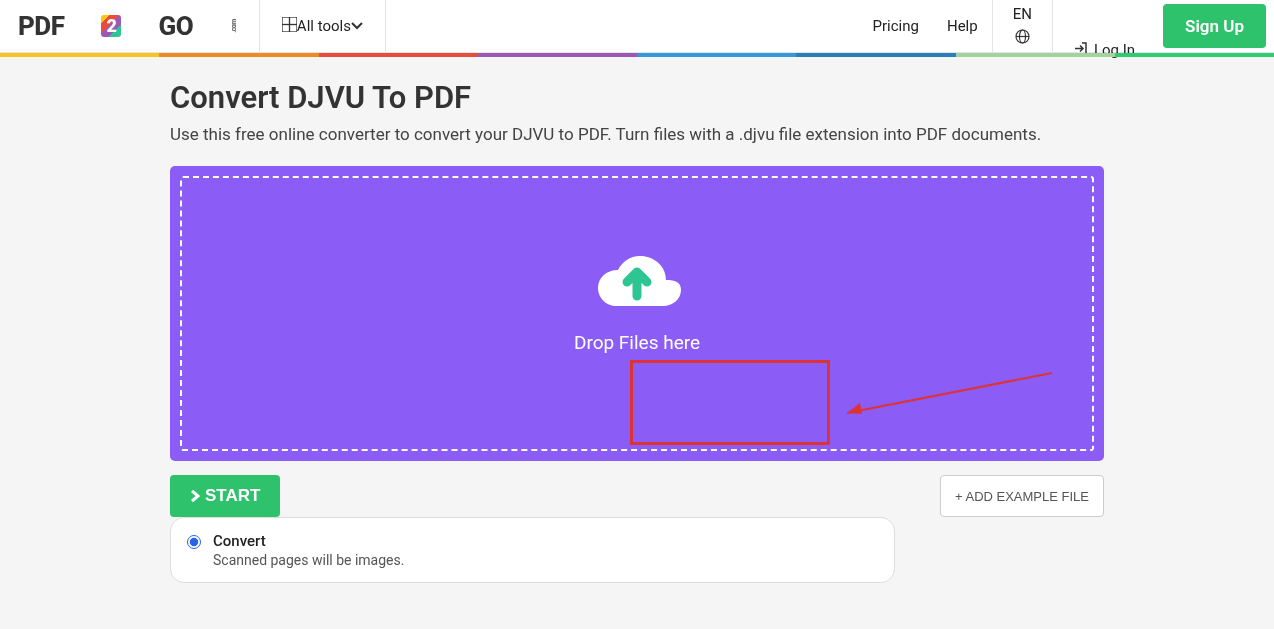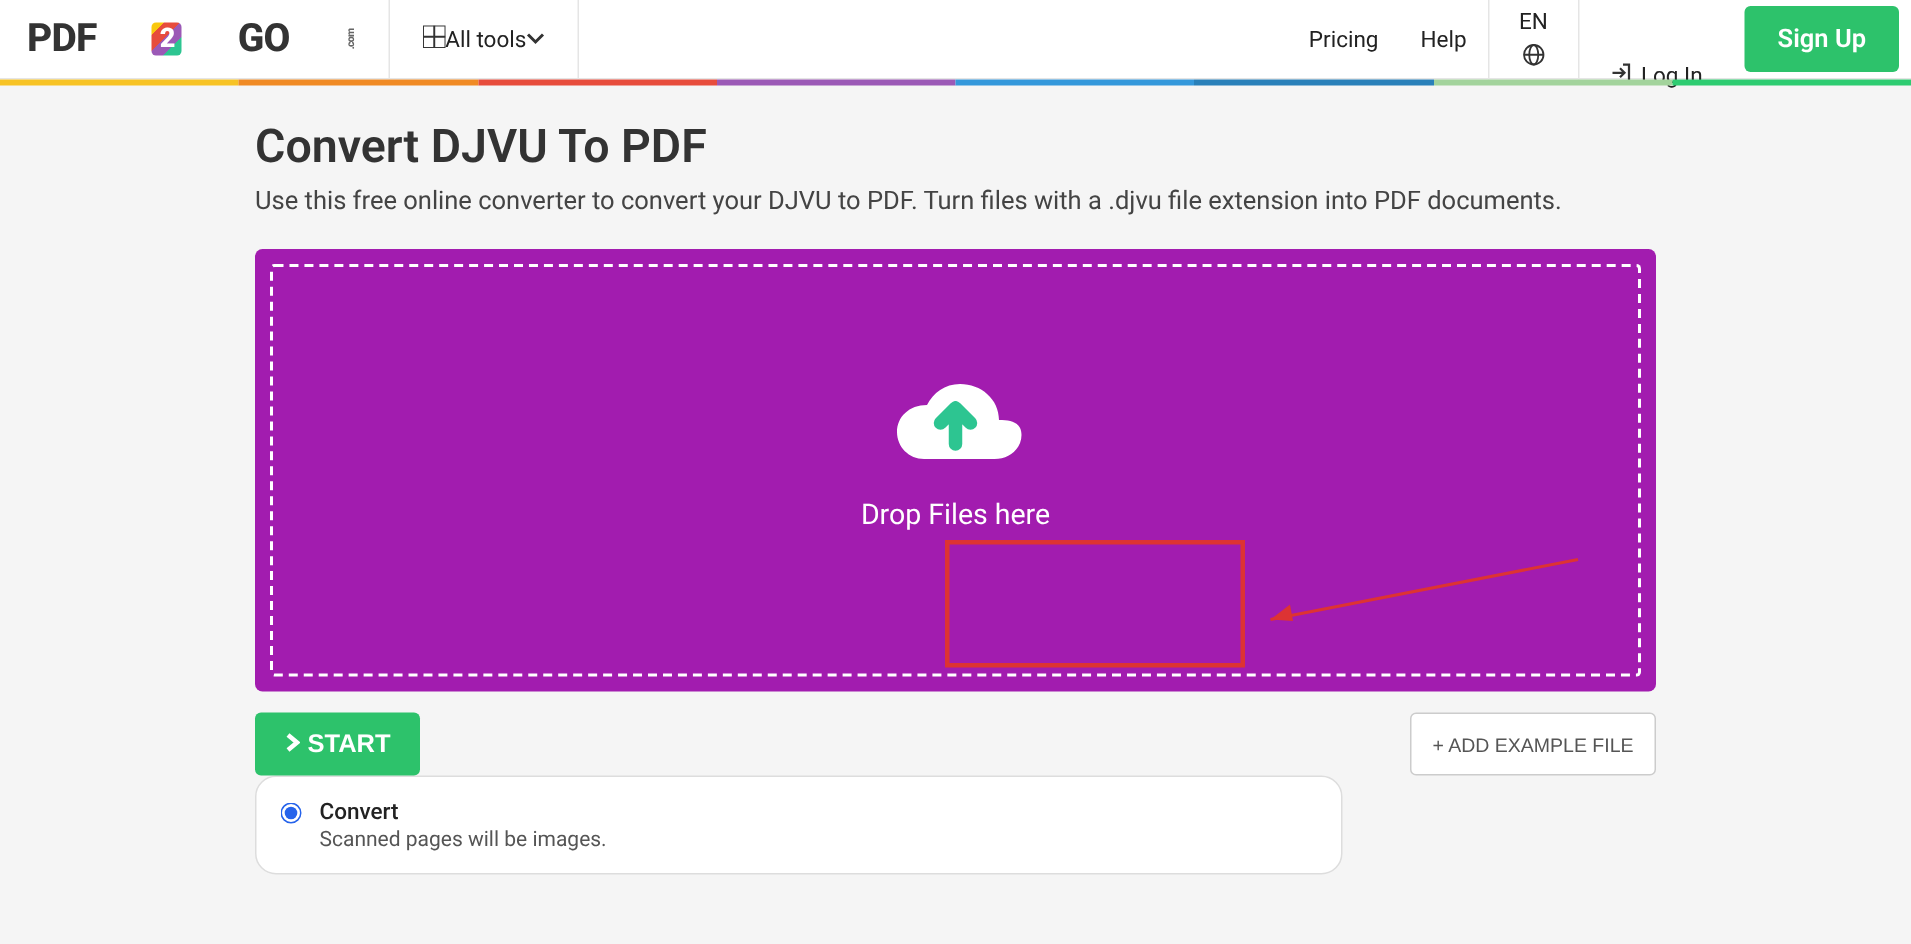--- a/index.html
+++ b/index.html
@@ -133,21 +133,21 @@
       font-weight: 600;
       color: #333;
       margin-bottom: 8px;
     }
     .page-sub {
       font-size: 17px;
       color: #444;
       margin-bottom: 22px;
     }
     .drop-zone {
-      background: #a21caf;
+      background: #8b5cf6;
       border-radius: 5px;
       padding: 10px;
       position: relative;
     }
     .drop-inner {
       border: 2px dashed #fff;
       border-radius: 3px;
       min-height: 275px;
       display: flex;
       flex-direction: column;

